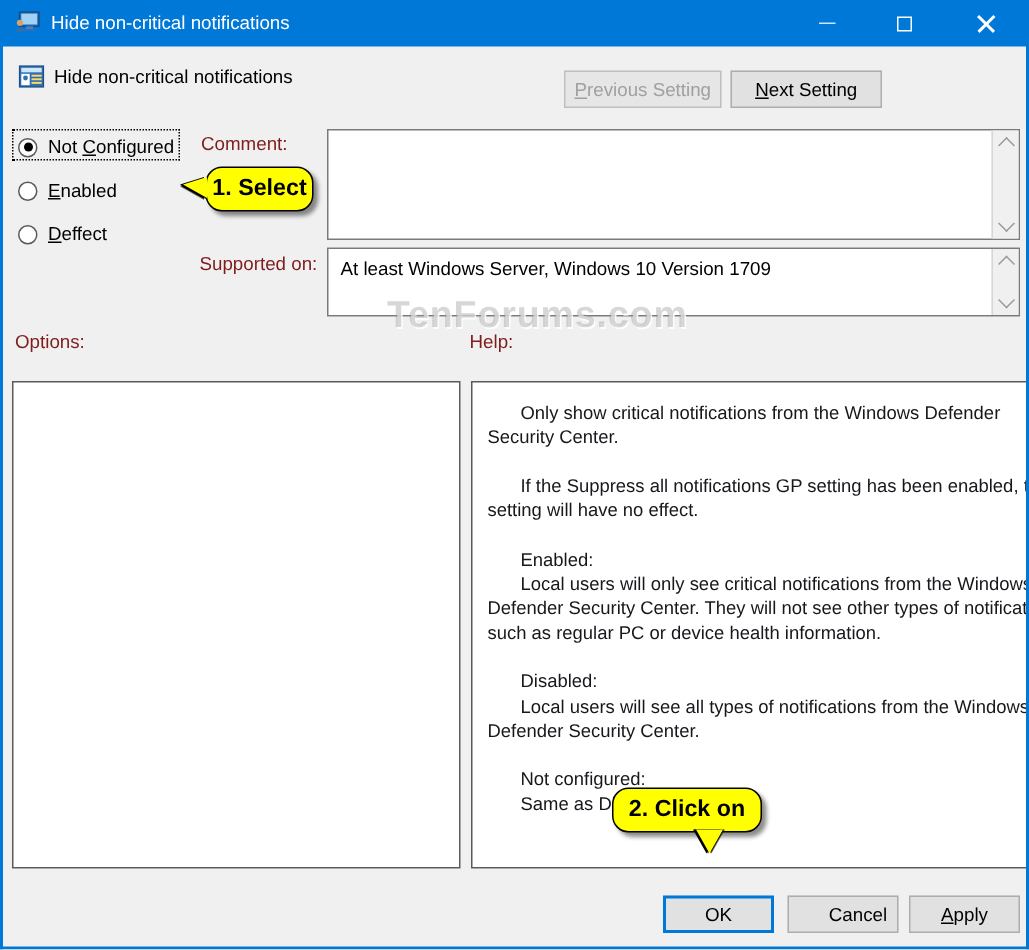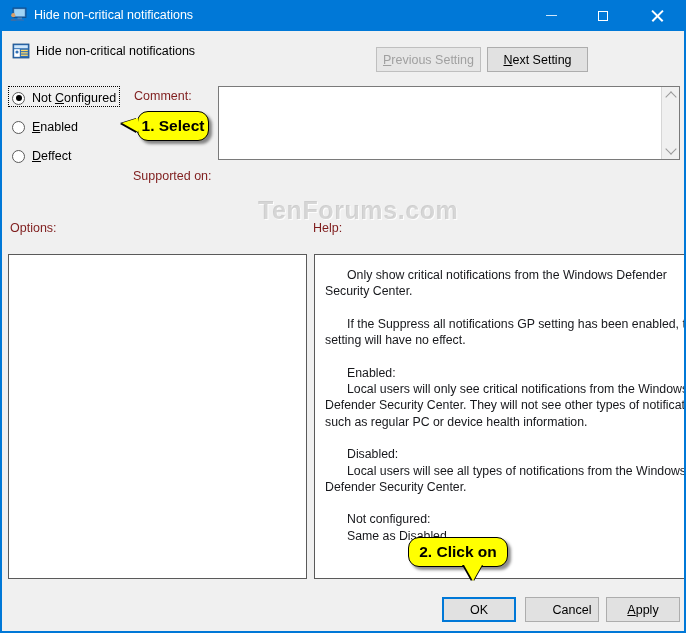--- a/index.html
+++ b/index.html
@@ -261,21 +261,21 @@
   .callout-select { left: 135px; top: 111px; width: 72px; height: 30px; }
   .callout-select .tail {
     position: absolute;
     left: -16px; top: 6px;
     width: 0; height: 0;
     border-top: 5px solid transparent;
     border-bottom: 9px solid transparent;
     border-right: 16px solid #ffff00;
     filter: drop-shadow(-1.2px 0.4px 0 #000000) drop-shadow(0.4px 1.6px 0 #000000);
   }
-  .callout-click { left: 406px; top: 537px; width: 100px; height: 30px; }
+  .callout-click { left: 406px; top: 525px; width: 100px; height: 30px; }
   .callout-click .tail-down {
     position: absolute;
     left: 55px; bottom: -15px;
     width: 0; height: 0;
     border-left: 9px solid transparent;
     border-right: 9px solid transparent;
     border-top: 16px solid #ffff00;
     filter: drop-shadow(-1.6px 0.8px 0 #000000) drop-shadow(1.6px 0.8px 0 #000000);
   }
   .callout .ctext { position: relative; z-index: 2; }
@@ -364,20 +364,31 @@
       <div class="sb-arrow up">
           <span class="chev up"></span>
         </div>
       <div class="sb-arrow down">
           <span class="chev down"></span>
         </div>
     </div>
   </div>
 
   <div class="lbl lbl-supported">Supported on:</div>
+  <div class="textbox tb-supported">
+    <div class="tb-text">At least Windows Server, Windows 10 Version 1709</div>
+    <div class="sb">
+      <div class="sb-arrow up">
+          <span class="chev up"></span>
+        </div>
+      <div class="sb-arrow down">
+          <span class="chev down"></span>
+        </div>
+    </div>
+  </div>
 
   <div class="watermark">TenForums.com</div>
 
   <div class="lbl lbl-options">Options:</div>
   <div class="panel panel-options"></div>
 
   <div class="lbl lbl-help">Help:</div>
   <div class="panel panel-help">
     <div class="help-body">
       <p class="help-p">Only show critical notifications from the Windows Defender Security Center.</p>

